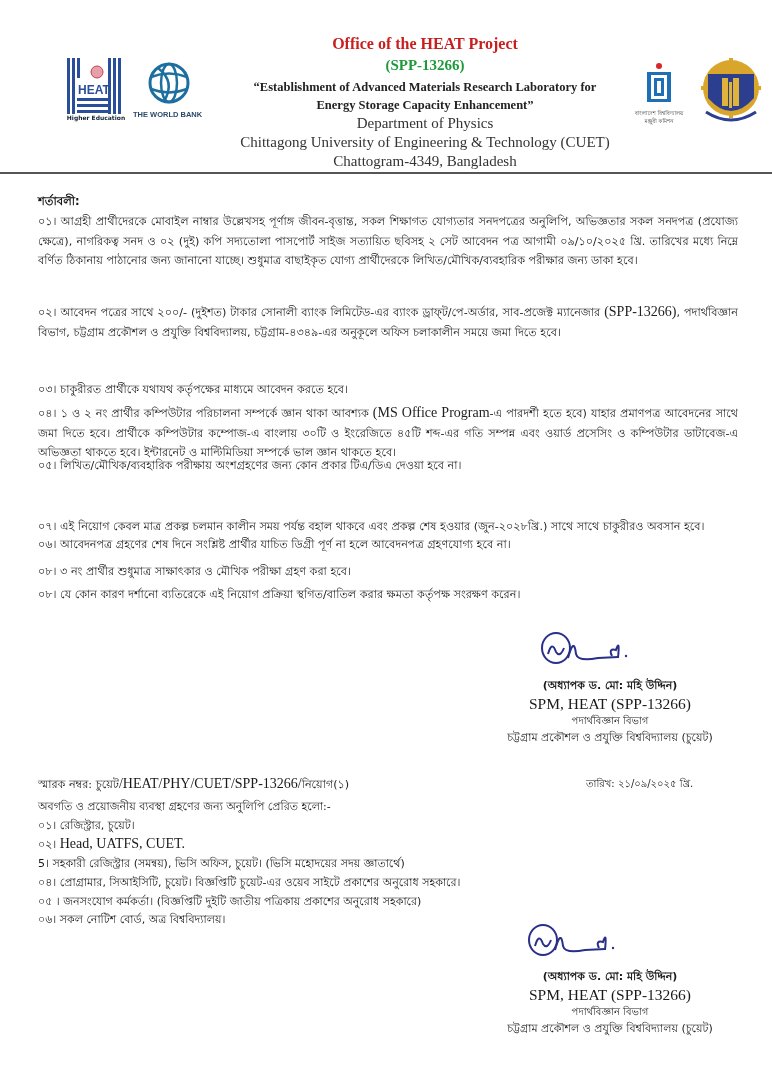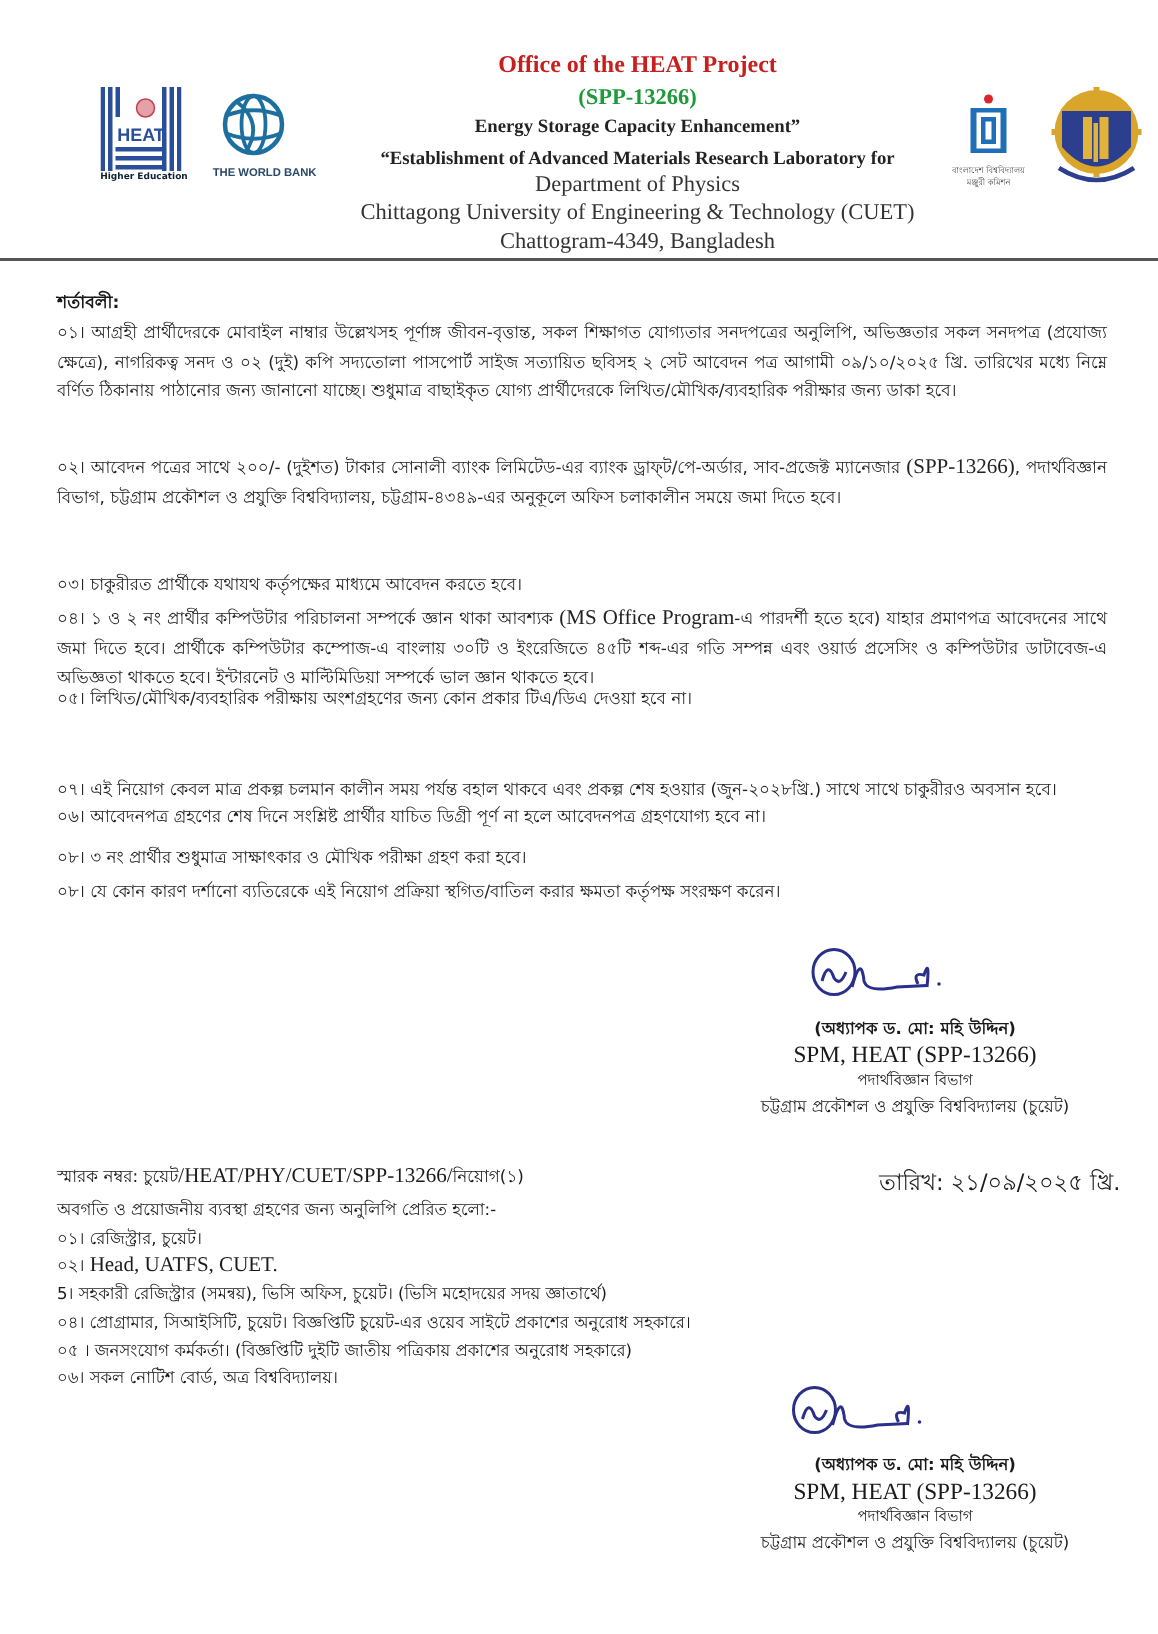--- a/index.html
+++ b/index.html
@@ -15,40 +15,40 @@
   .lh-proj { font-weight:bold; font-size:12.5px; line-height:18px; margin-top:3px; color:#222; }
   .lh-dept { font-size:15px; line-height:19px; color:#333; }
   .lh-uni { font-size:15px; line-height:19px; color:#333; }
   .lh-city { font-size:15px; line-height:19px; color:#333; }
   .rule { position:absolute; left:0; top:172px; width:772px; height:2px; background:#555; }
 
   .logo { position:absolute; }
   .heat-logo { left:67px; top:58px; width:54px; height:56px; }
   .heat-caption { position:absolute; left:64px; top:114px; width:64px; font-size:6px; font-weight:bold; text-align:center; color:#123; }
   .wb-logo { left:148px; top:62px; width:42px; height:42px; }
-  .wb-caption { position:absolute; left:133px; top:110px; width:78px; font-size:7.5px; font-weight:bold; color:#2a4a6a; text-align:right; font-family:"Liberation Sans", sans-serif; }
+  .wb-caption { position:absolute; left:133px; top:110px; width:78px; font-size:7.5px; font-weight:bold; color:#2a4a6a; text-align:left; font-family:"Liberation Sans", sans-serif; }
   .ugc-logo { left:645px; top:62px; width:28px; height:44px; }
   .ugc-caption { position:absolute; left:628px; top:110px; width:62px; font-size:5.5px; color:#444; text-align:center; }
   .cuet-logo { left:700px; top:58px; width:62px; height:68px; }
 
   
   .blk { position:absolute; left:38px; width:700px; font-size:11.2px; line-height:19.5px; color:#222; }
   .blk.just { text-align:justify; }
   .heading { position:absolute; left:38px; top:193px; font-weight:bold; font-size:11.5px; }
   .en { font-family:"Liberation Serif", serif; font-size:14px; }
 
   .sig { position:absolute; text-align:center; width:250px; }
   .sig .name { font-weight:bold; font-size:11px; line-height:18px; }
   .sig .role { font-family:"Liberation Serif", serif; font-size:15.5px; line-height:18px; }
   .sig .dept { font-size:10px; line-height:16px; }
   .sig .uni { font-size:11px; line-height:18px; }
   .sig-mark { position:absolute; width:100px; height:40px; }
 
   .memo { position:absolute; left:38px; top:776px; font-size:11.2px; }
-  .date { position:absolute; left:586px; top:776px; font-size:15px; }
+  .date { position:absolute; left:586px; top:776px; font-size:10px; }
   .cclist { position:absolute; left:38px; top:798px; font-size:11px; line-height:18.7px; }
 </style>
 </head>
 <body>
 
 <div class="lh">
 
   <svg class="logo heat-logo" viewBox="0 0 54 56">
     <rect x="0" y="0" width="3" height="56" fill="#2a4f9a"></rect>
     <rect x="5" y="0" width="3" height="56" fill="#2a4f9a"></rect>
@@ -69,22 +69,22 @@
     <ellipse cx="21" cy="21" rx="8" ry="19" fill="none" stroke="#1d6fa0" stroke-width="2.5"></ellipse>
     <path d="M3 15 Q21 8 39 15" fill="none" stroke="#1d6fa0" stroke-width="2.5"></path>
     <path d="M3 27 Q21 34 39 27" fill="none" stroke="#1d6fa0" stroke-width="2.5"></path>
     <path d="M10 6 Q28 20 16 39" fill="none" stroke="#1d6fa0" stroke-width="2.5"></path>
   </svg>
   <div class="wb-caption">THE WORLD BANK</div>
 
   <div class="lh-center">
     <div class="lh-title serif">Office of the HEAT Project</div>
     <div class="lh-spp serif">(SPP-13266)</div>
+    <div class="lh-proj serif">“Establishment of Advanced Materials Research Laboratory for</div>
     <div class="lh-proj serif" style="margin-top:0">Energy Storage Capacity Enhancement”</div>
-    <div class="lh-proj serif">“Establishment of Advanced Materials Research Laboratory for</div>
     <div class="lh-dept serif">Department of Physics</div>
     <div class="lh-uni serif">Chittagong University of Engineering &amp; Technology (CUET)</div>
     <div class="lh-city serif">Chattogram-4349, Bangladesh</div>
   </div>
 
   <svg class="logo ugc-logo" viewBox="0 0 28 44">
     <circle cx="14" cy="4" r="3" fill="#d8262a"></circle>
     <rect x="2" y="10" width="24" height="30" fill="#1f6fb8"></rect>
     <rect x="6" y="13" width="16" height="24" fill="#fff"></rect>
     <rect x="9" y="16" width="10" height="18" fill="#1f6fb8"></rect>

